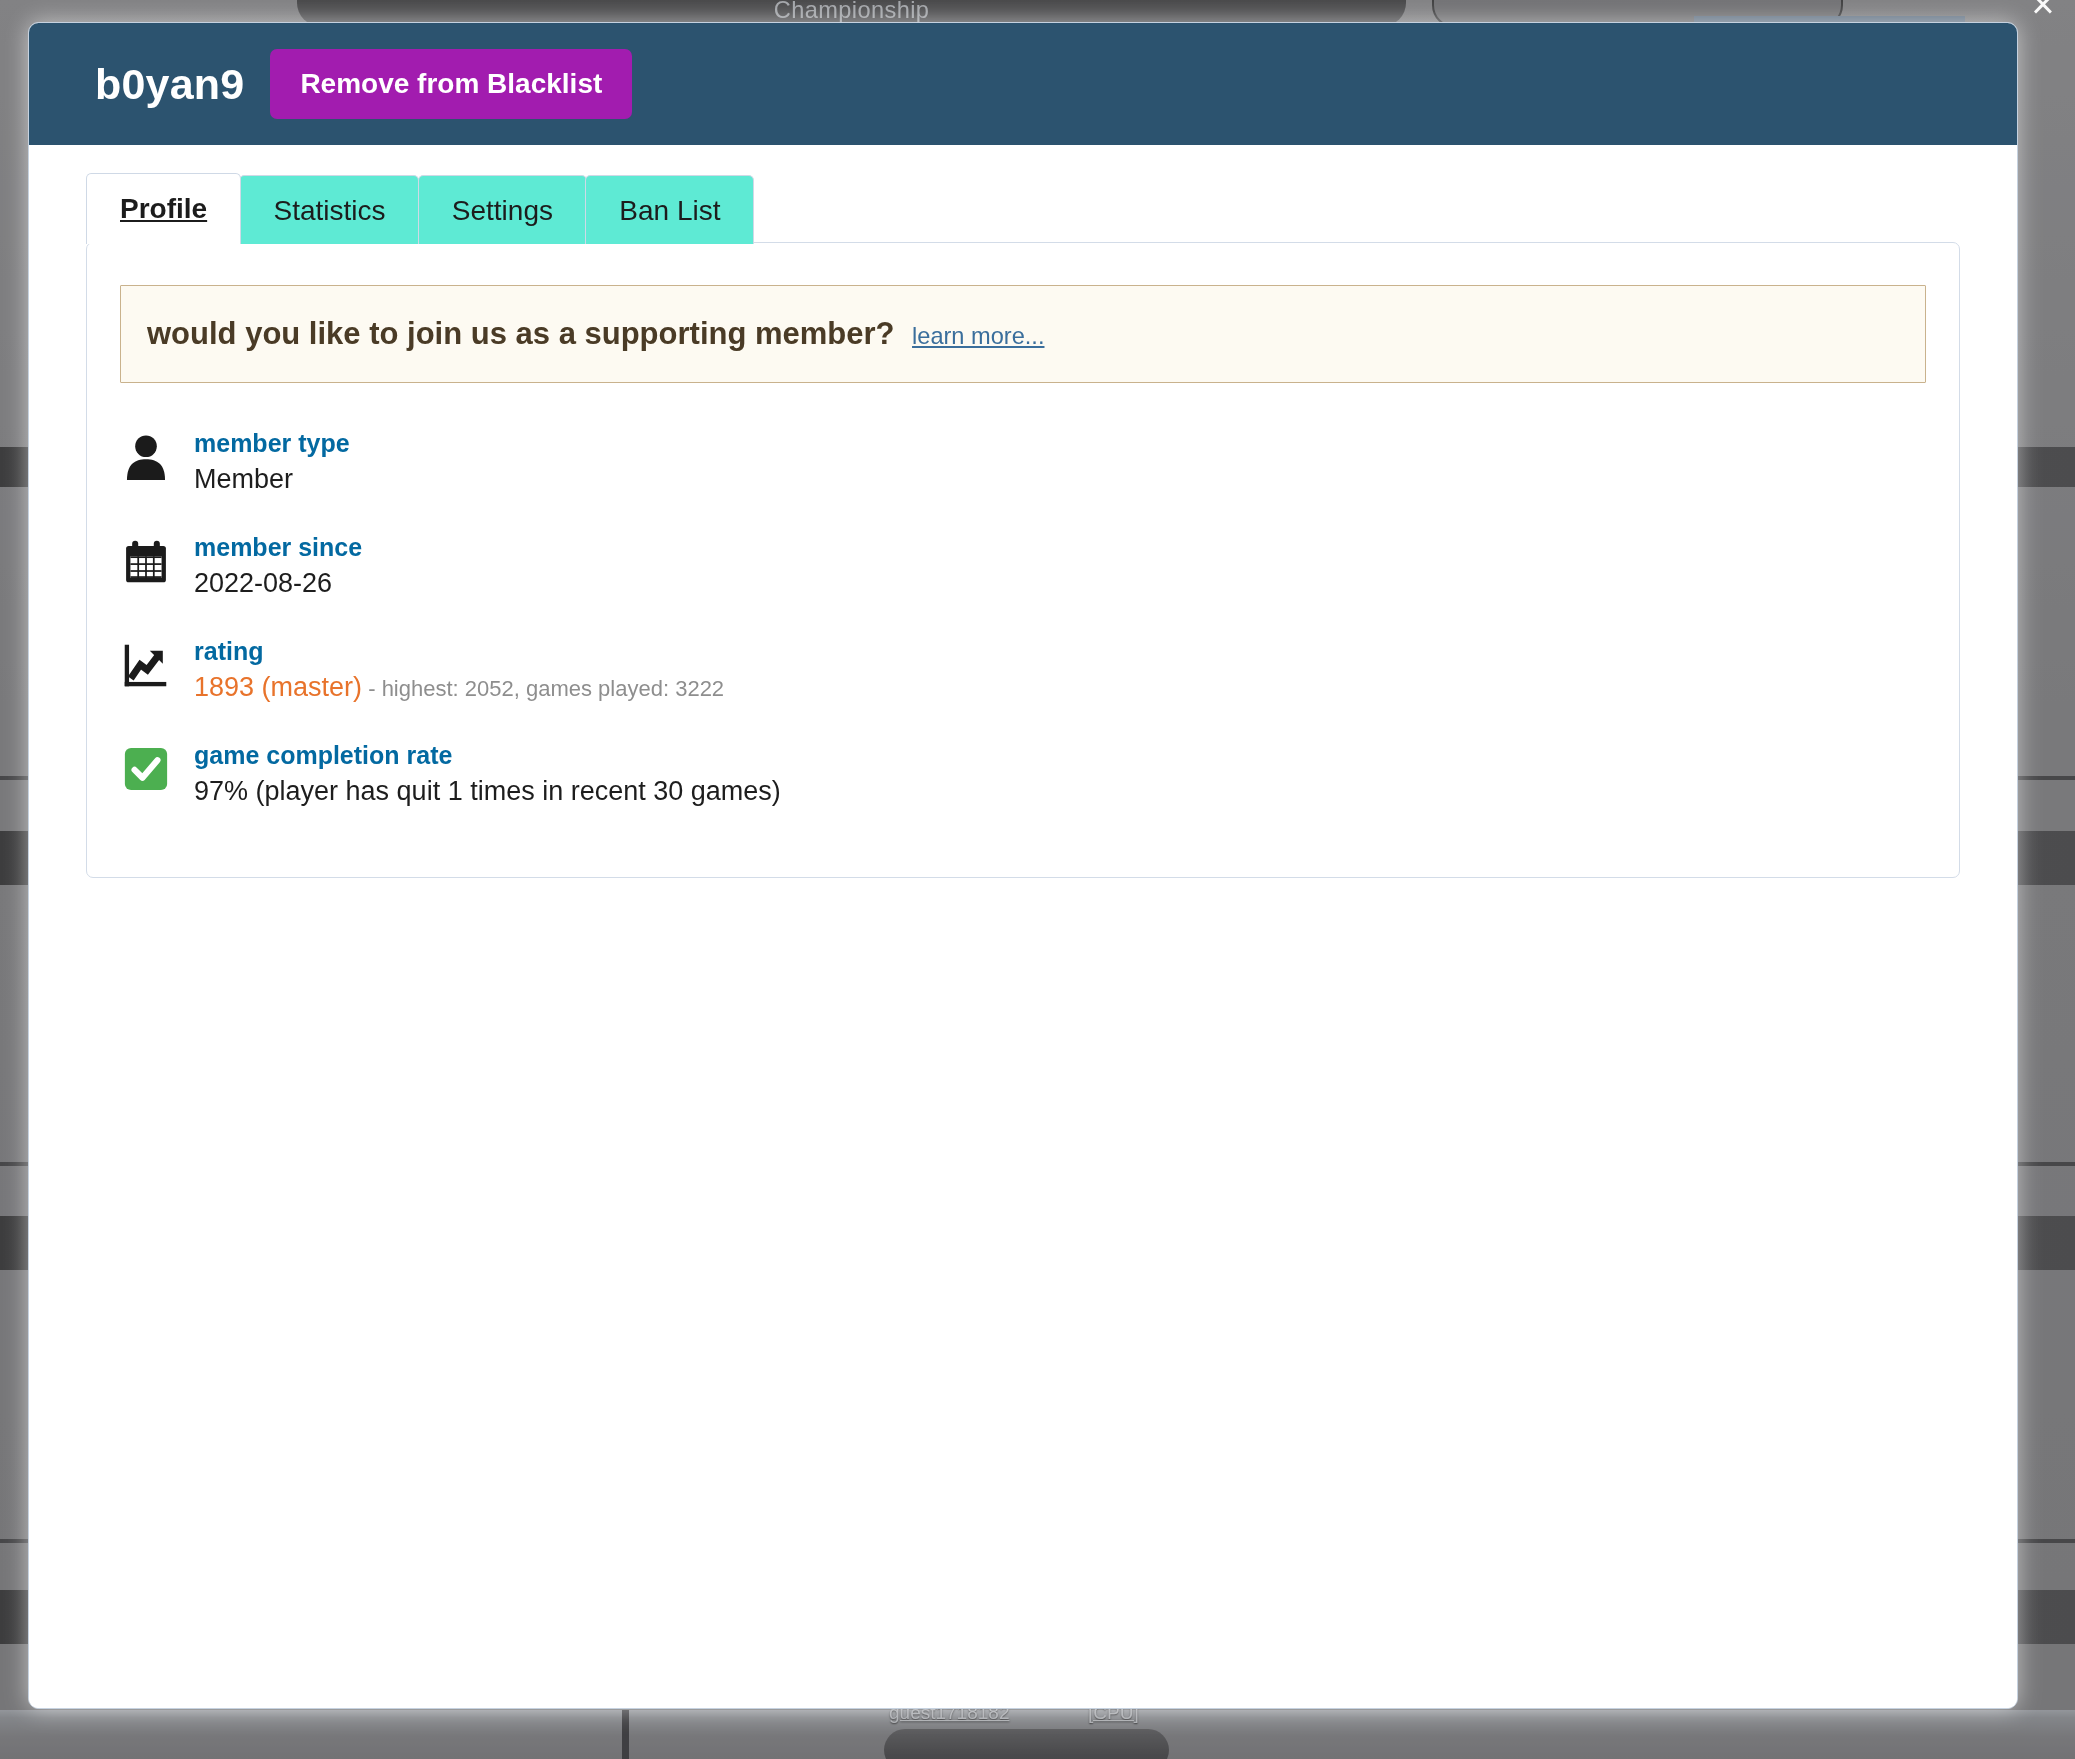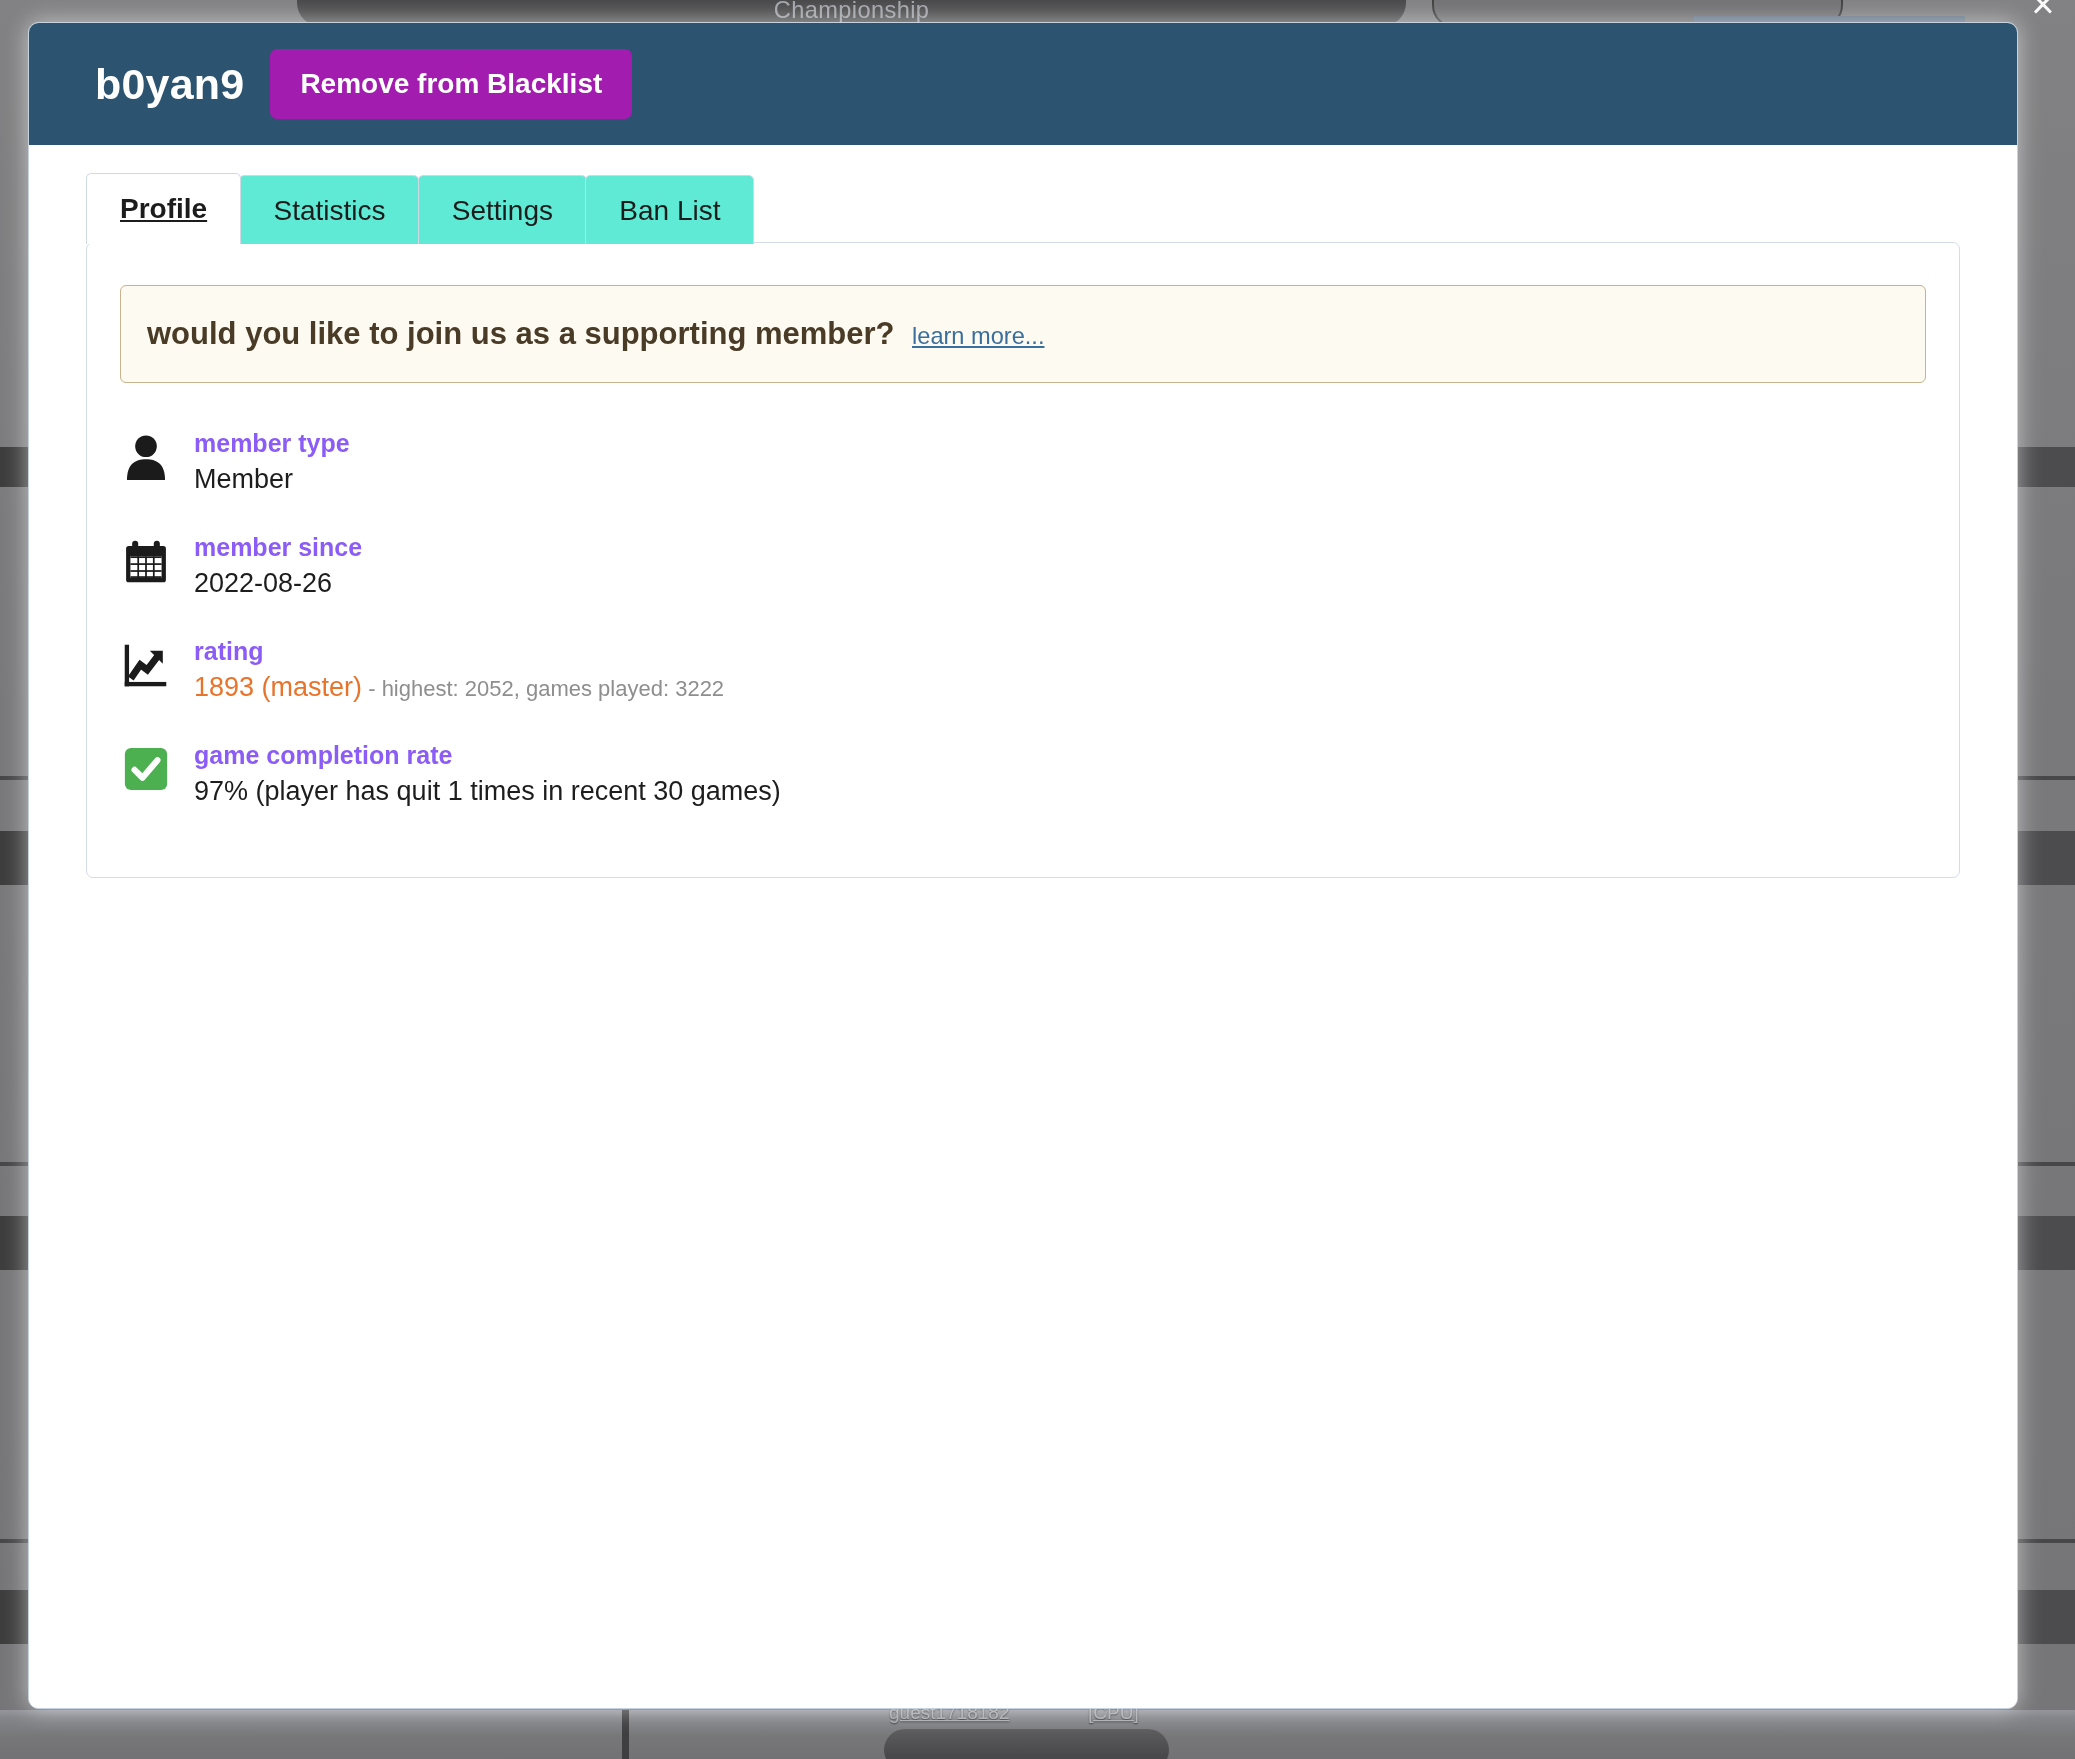--- a/index.html
+++ b/index.html
@@ -237,21 +237,21 @@
     margin: -1.7px 31px 0 31px;
     background: #ffffff;
     padding: 42px 33px 47px 33px;
     position: relative;
     z-index: 1;
   }
 
   .support-banner {
     border: 1.7px solid #c9b28d;
     background: #fdfaf2;
-    border-radius: 6px;
+    border-radius: 1px;
     padding: 30px 26px;
     display: flex;
     align-items: baseline;
     gap: 17.5px;
   }
 
   .support-text {
     font-size: 31px;
     font-weight: bold;
     color: #4a3b26;
@@ -287,21 +287,21 @@
     margin-top: 3.5px;
   }
 
   .info-icon svg { display: block; }
 
   .info-text { display: flex; flex-direction: column; }
 
   .info-label {
     font-size: 25px;
     font-weight: bold;
-    color: #8b5cf6;
+    color: #0369a1;
     line-height: 1.25;
     white-space: nowrap;
   }
 
   .info-value {
     font-size: 27px;
     color: #1d1d1d;
     line-height: 1.3;
     margin-top: 2.6px;
     white-space: nowrap;

